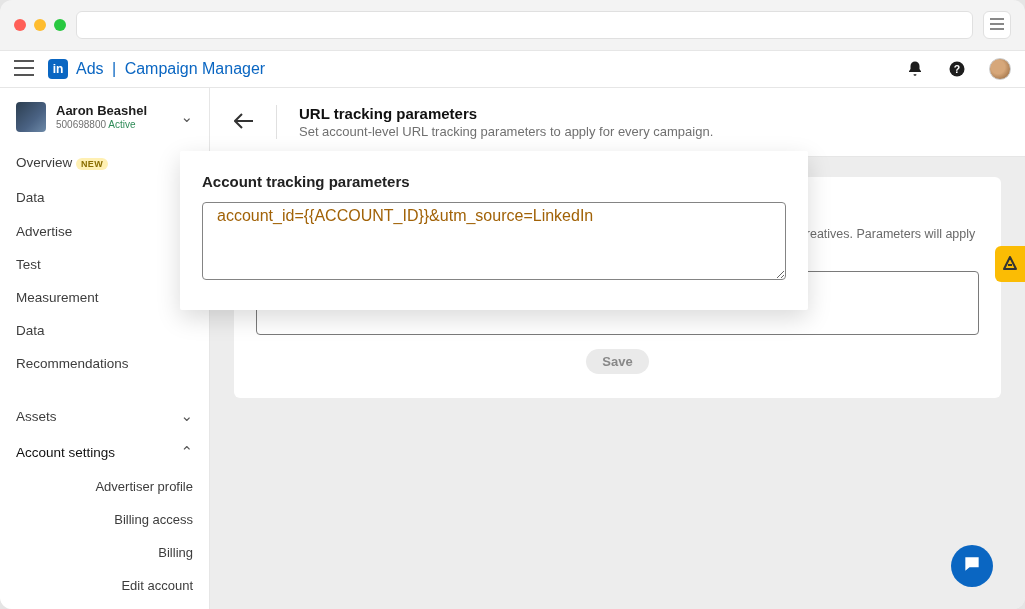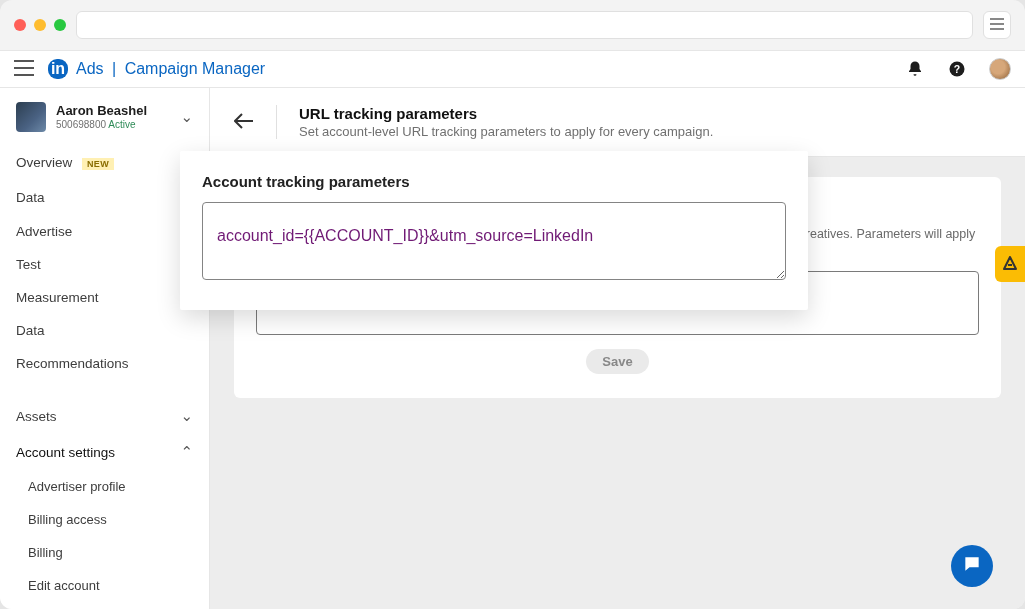--- a/index.html
+++ b/index.html
@@ -36,22 +36,22 @@
 
   
   .app-header {
     height: 38px; width: 100%; background: #fff;
     border-top: 1px solid #e6e6e6; border-bottom: 1px solid #e6e6e6;
     display:flex; align-items:center; padding: 0 14px; gap:14px;
   }
   .menu-icon { font-size: 22px; color:#555; line-height:1; }
   .in-logo {
     width: 20px; height: 20px; background:#0a66c2; color:#fff;
-    font-weight:700; font-size:16px; display:flex; align-items:center;
-    justify-content:center; border-radius:9px;
+    font-weight:700; font-size:12px; display:flex; align-items:center;
+    justify-content:center; border-radius:4px;
   }
   .brand { display:flex; align-items:center; gap:8px; }
   .brand-text { font-size:16px; color:#0a66c2; font-weight:500; }
   .brand-text .sep { color:#0a66c2; margin:0 4px; font-weight:300; }
   .header-right { margin-left:auto; display:flex; align-items:center; gap:22px; }
   .icon-btn { width:20px; height:20px; color:#1d1d1d; display:flex; align-items:center; justify-content:center; }
   .avatar-small {
     width:22px; height:22px; border-radius:50%;
     background: radial-gradient(circle at 40% 40%, #d6a77a 0 40%, #8b5e34 100%);
     border:1px solid #ccc;
@@ -74,25 +74,25 @@
   .account-name { font-size:13px; font-weight:700; color:#1d1d1d; }
   .account-sub { font-size:10px; color:#707070; }
   .account-sub .status { color:#2e8b57; }
   .chevron { color:#555; font-size:15px; }
 
   .nav-item {
     display:flex; align-items:center; justify-content:space-between;
     padding: 9px 16px; font-size:13.5px; color:#3d3d3d; cursor:pointer;
   }
   .nav-item.bold { font-weight:400; color:#111; }
-  .sub-item { padding-left: 28px; font-size:13px; color:#3d3d3d; }
+  .sub-item { padding-left: 28px; font-size:13px; color:#3d3d3d;justify-content:flex-end; }
   .gap { height:18px; }
   .new-badge {
     font-size:9px; font-weight:700; color:#8a6d00; background:#fff0b3;
-    padding:1px 5px; border-radius:0; margin-left:6px; letter-spacing:0.3px;
+    padding:1px 5px; border-radius:6px; margin-left:0; letter-spacing:0.3px;
   }
 
   
   .main { flex:1; background:#ededed; position:relative; }
   .page-header {
     background:#fff; padding: 16px 24px; display:flex; align-items:center; gap:22px;
     border-bottom:1px solid #e6e6e6;
   }
   .back-arrow { font-size:20px; color:#333; }
   .divider { width:1px; height:34px; background:#e0e0e0; }
@@ -121,21 +121,21 @@
   .overlay-panel {
     position:absolute; top: 151px; left: 180px; width: 628px;
     background:#fff; border-radius:2px;
     box-shadow: 0 8px 24px rgba(0,0,0,0.15);
     padding: 22px 22px 26px 22px;
     z-index: 5;
   }
   .overlay-title { font-size:15px; font-weight:600; color:#222; margin-bottom:12px; }
   .overlay-input {
     width:100%; height:78px; border:1px solid #848484; border-radius:4px;
-    padding:24px 14px; font-size:16px; color:#701a75; font-family:inherit;
+    padding:4px 14px; font-size:16px; color:#a16207; font-family:inherit;
     resize:both; overflow:auto;
   }
 
   
   .yellow-tab {
     position:absolute; right:0; top:246px; width:30px; height:36px;
     background:#fbbc04; border-radius:6px 0 0 6px;
     display:flex; align-items:center; justify-content:center;
     font-weight:700; color:#333; font-size:15px;
   }

